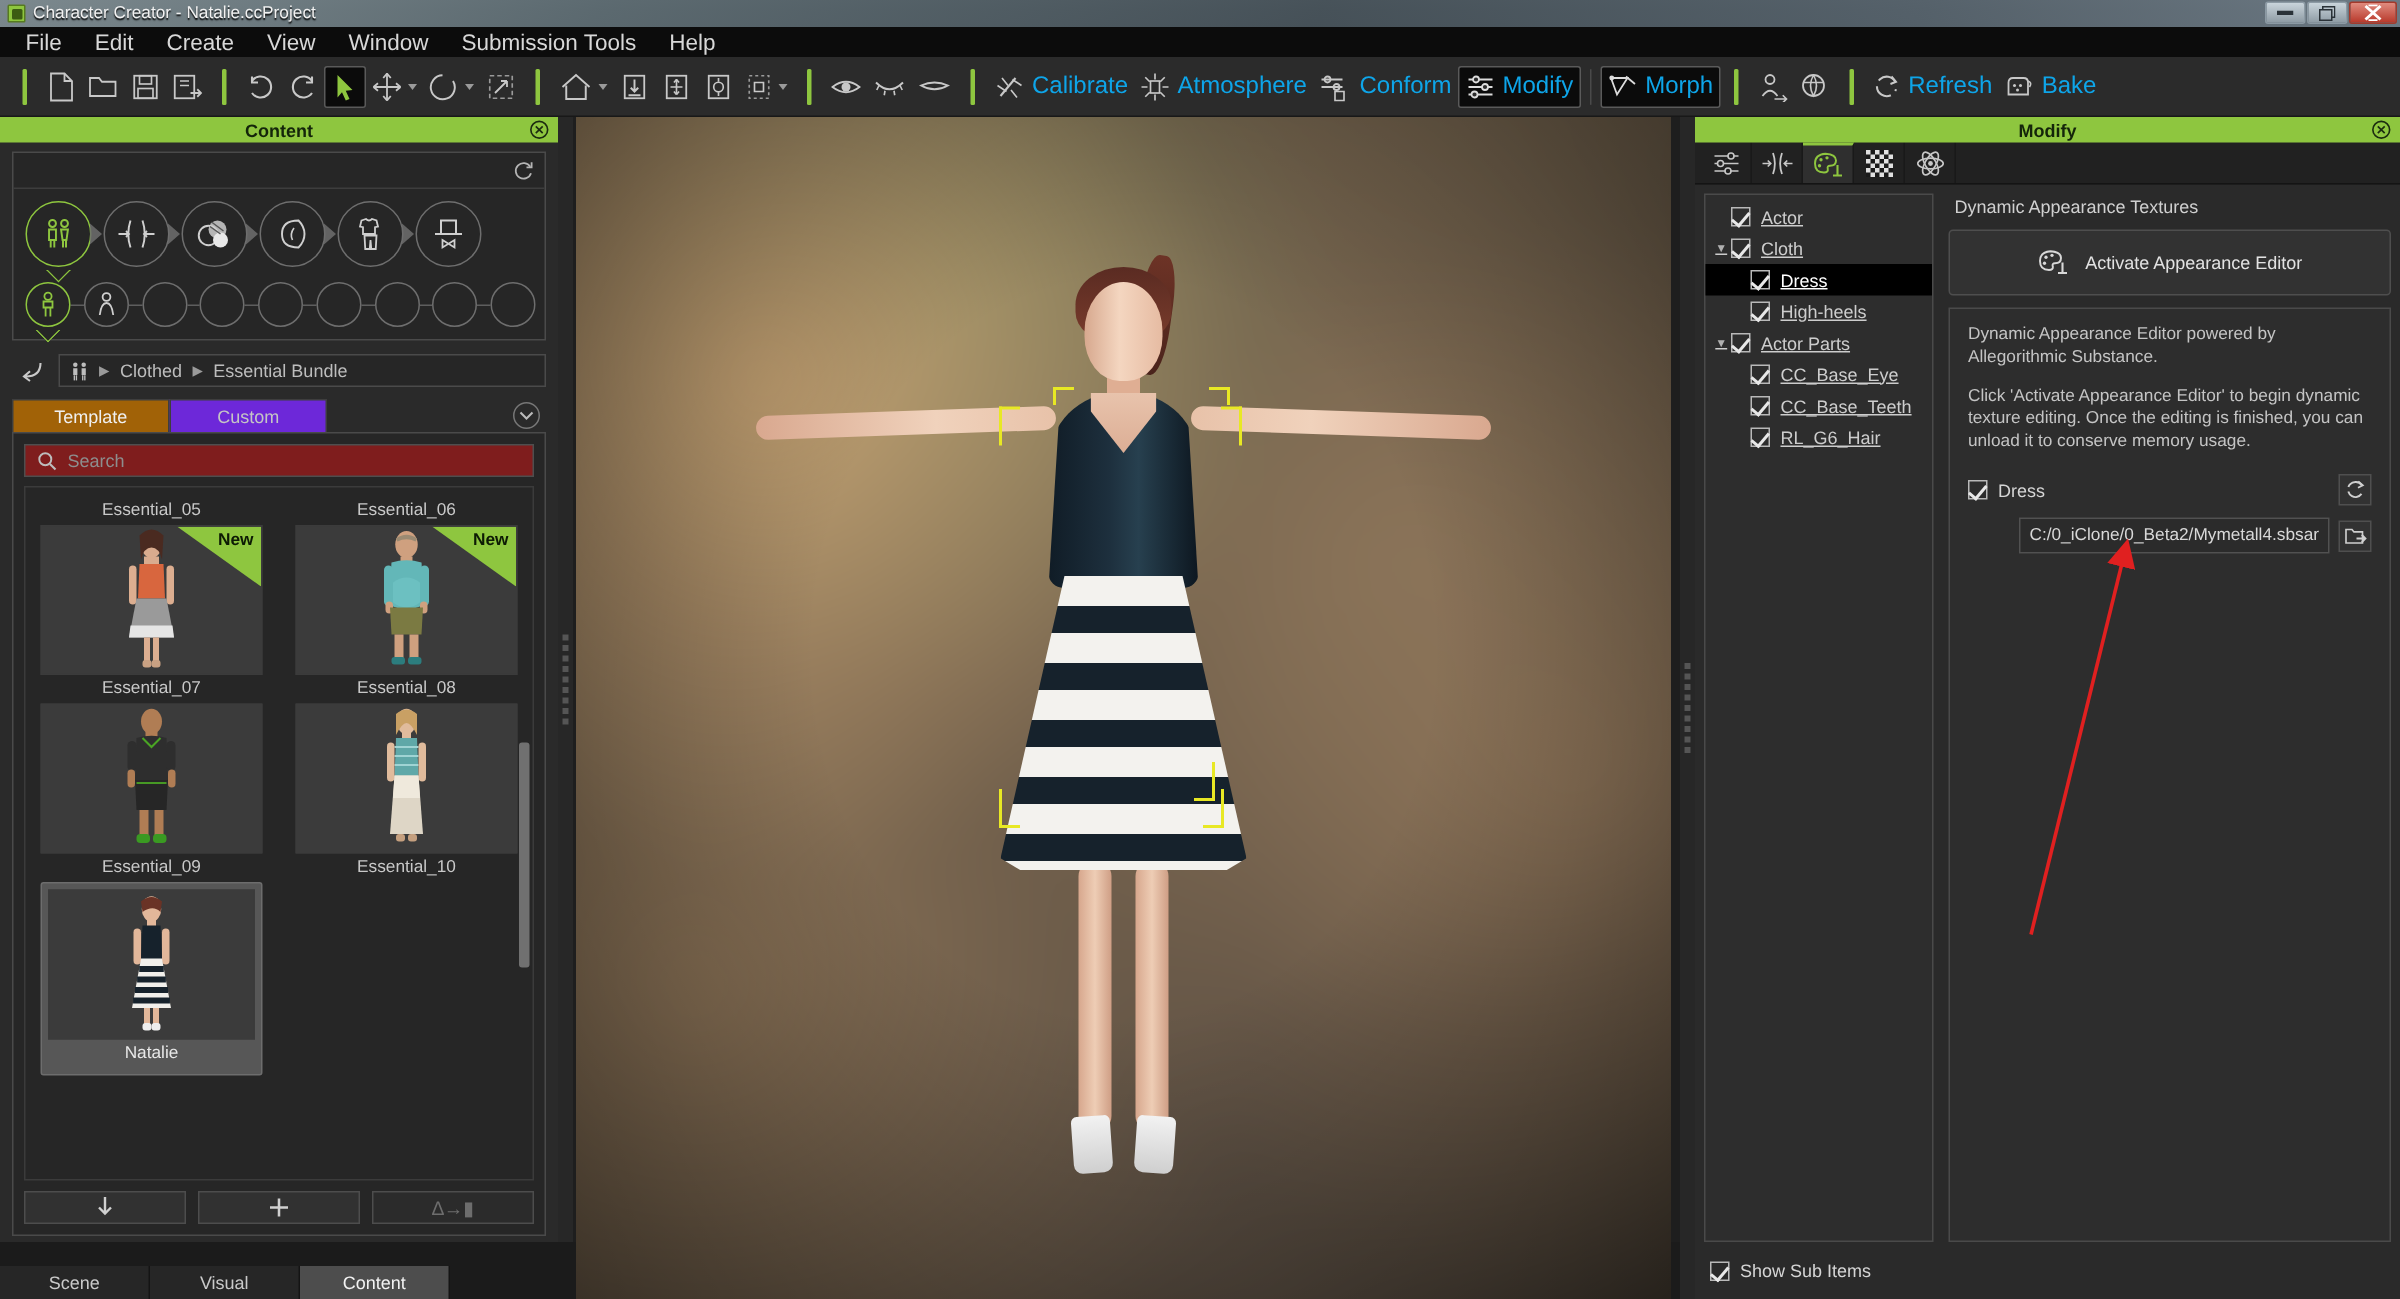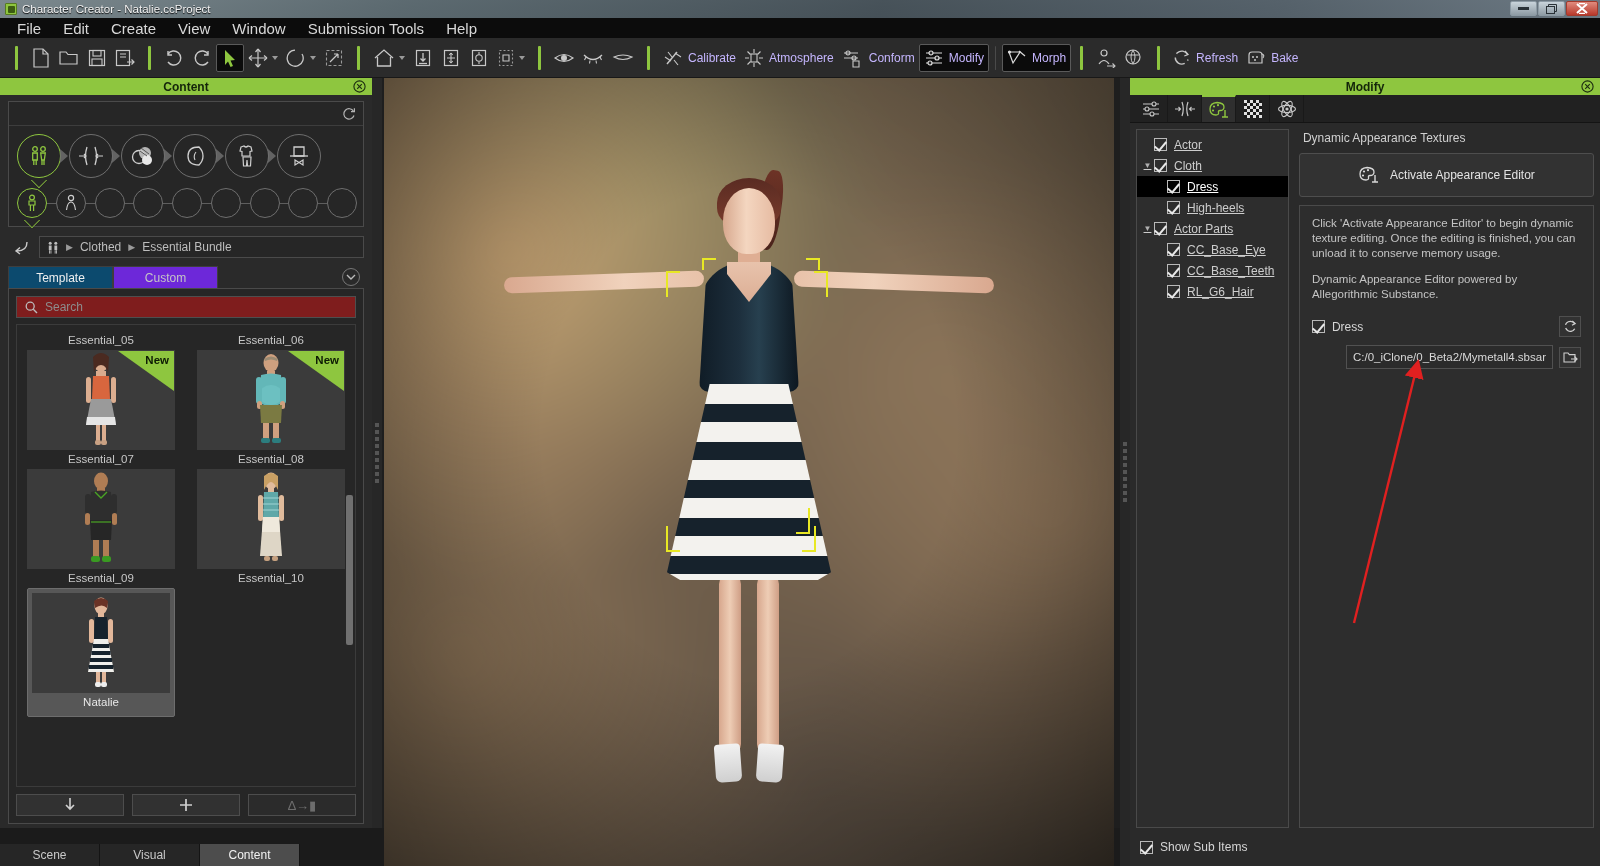--- a/index.html
+++ b/index.html
@@ -54,21 +54,21 @@
     background:#2b2b2b; border-bottom:1px solid #181818;
     display:flex; align-items:center; padding-left:6px;
   }
   .sep{ width:3px; height:24px; background:#8ec63f; margin:0 9px; flex:none; border-radius:1px;}
   .sep.dim{ background:#4a4a4a; width:1px; margin:0 6px;}
   .tbtn{
     height:28px; min-width:28px; display:flex; align-items:center; justify-content:center;
     padding:0 4px; border-radius:2px; color:#c8c8c8; flex:none;
   }
   .tbtn.active{ background:#0b0b0b; border:1px solid #5a5a5a; }
-  .tbtn .lbl{ margin-left:5px; font-size:12px; color:#c4b5fd; white-space:nowrap;}
+  .tbtn .lbl{ margin-left:5px; font-size:16px; color:#0ea5e9; white-space:nowrap;}
   .caret{ width:0;height:0;border-left:3px solid transparent;border-right:3px solid transparent;border-top:4px solid #9a9a9a; margin-left:4px;}
 
   
   .panel-title{
     height:17px; background:#8ec63f; color:#14250a; font-size:12px; font-weight:bold;
     display:flex; align-items:center; justify-content:center; position:relative;
   }
   .panel-title .closer{
     position:absolute; right:6px; top:1px; width:14px;height:14px;
     display:flex;align-items:center;justify-content:center; color:#1c2c10;
@@ -109,21 +109,21 @@
     flex:1; height:22px; border:1px solid #4a4a4a; background:#262626;
     display:flex; align-items:center; padding:0 7px; gap:7px; color:#bdbdbd; font-size:12px;
   }
   .bc-arrow{ color:#9a9a9a; font-size:9px; }
 
   .tabs{ display:flex; align-items:center; margin-top:8px; }
   .tab{
     width:105px;height:22px; display:flex;align-items:center;justify-content:center;
     background:#6d28d9; border:1px solid #3e3e3e; border-bottom:none; color:#c5c5c5; font-size:12px;
   }
-  .tab.active{ background:#0c4a6e; color:#f0f0f0; }
+  .tab.active{ background:#a16207; color:#f0f0f0; }
   .tabs .spacer{ flex:1; }
   .chev{ width:18px;height:18px;border-radius:50%;border:1px solid #777; display:flex;align-items:center;justify-content:center;color:#bbb;font-size:9px; margin-right:4px;}
 
   .content-box{ flex:1; border:1px solid #4a4a4a; background:#262626; padding:7px; display:flex; flex-direction:column; min-height:0;}
   .search{
     height:22px; border:1px solid #4e4e4e; background:#7f1d1d; display:flex; align-items:center; gap:7px; padding:0 8px;
     color:#8d8d8d; font-size:12px; flex:none;
   }
   .grid-wrap{ flex:1; border:1px solid #3b3b3b; margin-top:6px; position:relative; overflow:hidden; min-height:0;}
   .grid{ padding:6px 10px 6px 10px; display:grid; grid-template-columns:1fr 1fr; gap:0 22px;}
@@ -1018,22 +1018,22 @@
               <circle cx="6" cy="5.5" r="1.1" fill="#d8d8d8"></circle>
               <circle cx="10" cy="4.2" r="1.1" fill="#d8d8d8"></circle>
               <circle cx="5" cy="9.5" r="1.1" fill="#d8d8d8"></circle>
               <path d="M14 16 L20 16 M17 9 L17 16" stroke="#d8d8d8" stroke-width="1.4" fill="none"></path>
             </svg>
         </span>
         <span>Activate Appearance Editor</span>
       </div>
 
       <div class="info-box">
+        <p>Dynamic Appearance Editor powered by Allegorithmic Substance.</p>
         <p>Click 'Activate Appearance Editor' to begin dynamic texture editing.  Once the editing is finished, you can unload it to conserve memory usage.</p>
-        <p>Dynamic Appearance Editor powered by Allegorithmic Substance.</p>
 
         <div class="chk-line">
           <span class="cbx on"></span>
           <span class="lbl">Dress</span>
           <span class="spacer"></span>
           <span class="ibtn">
             <svg class="gl" width="14" height="14" viewBox="0 0 14 14">
                 <path d="M11.5 3.5 A5 5 0 1 0 12.2 7.5" fill="none" stroke="#cfcfcf" stroke-width="1.3" stroke-dasharray="11 3"></path>
                 <path d="M9.2 1 L12.2 3.6 L9 5.2" fill="none" stroke="#cfcfcf" stroke-width="1.2"></path>
               </svg>

